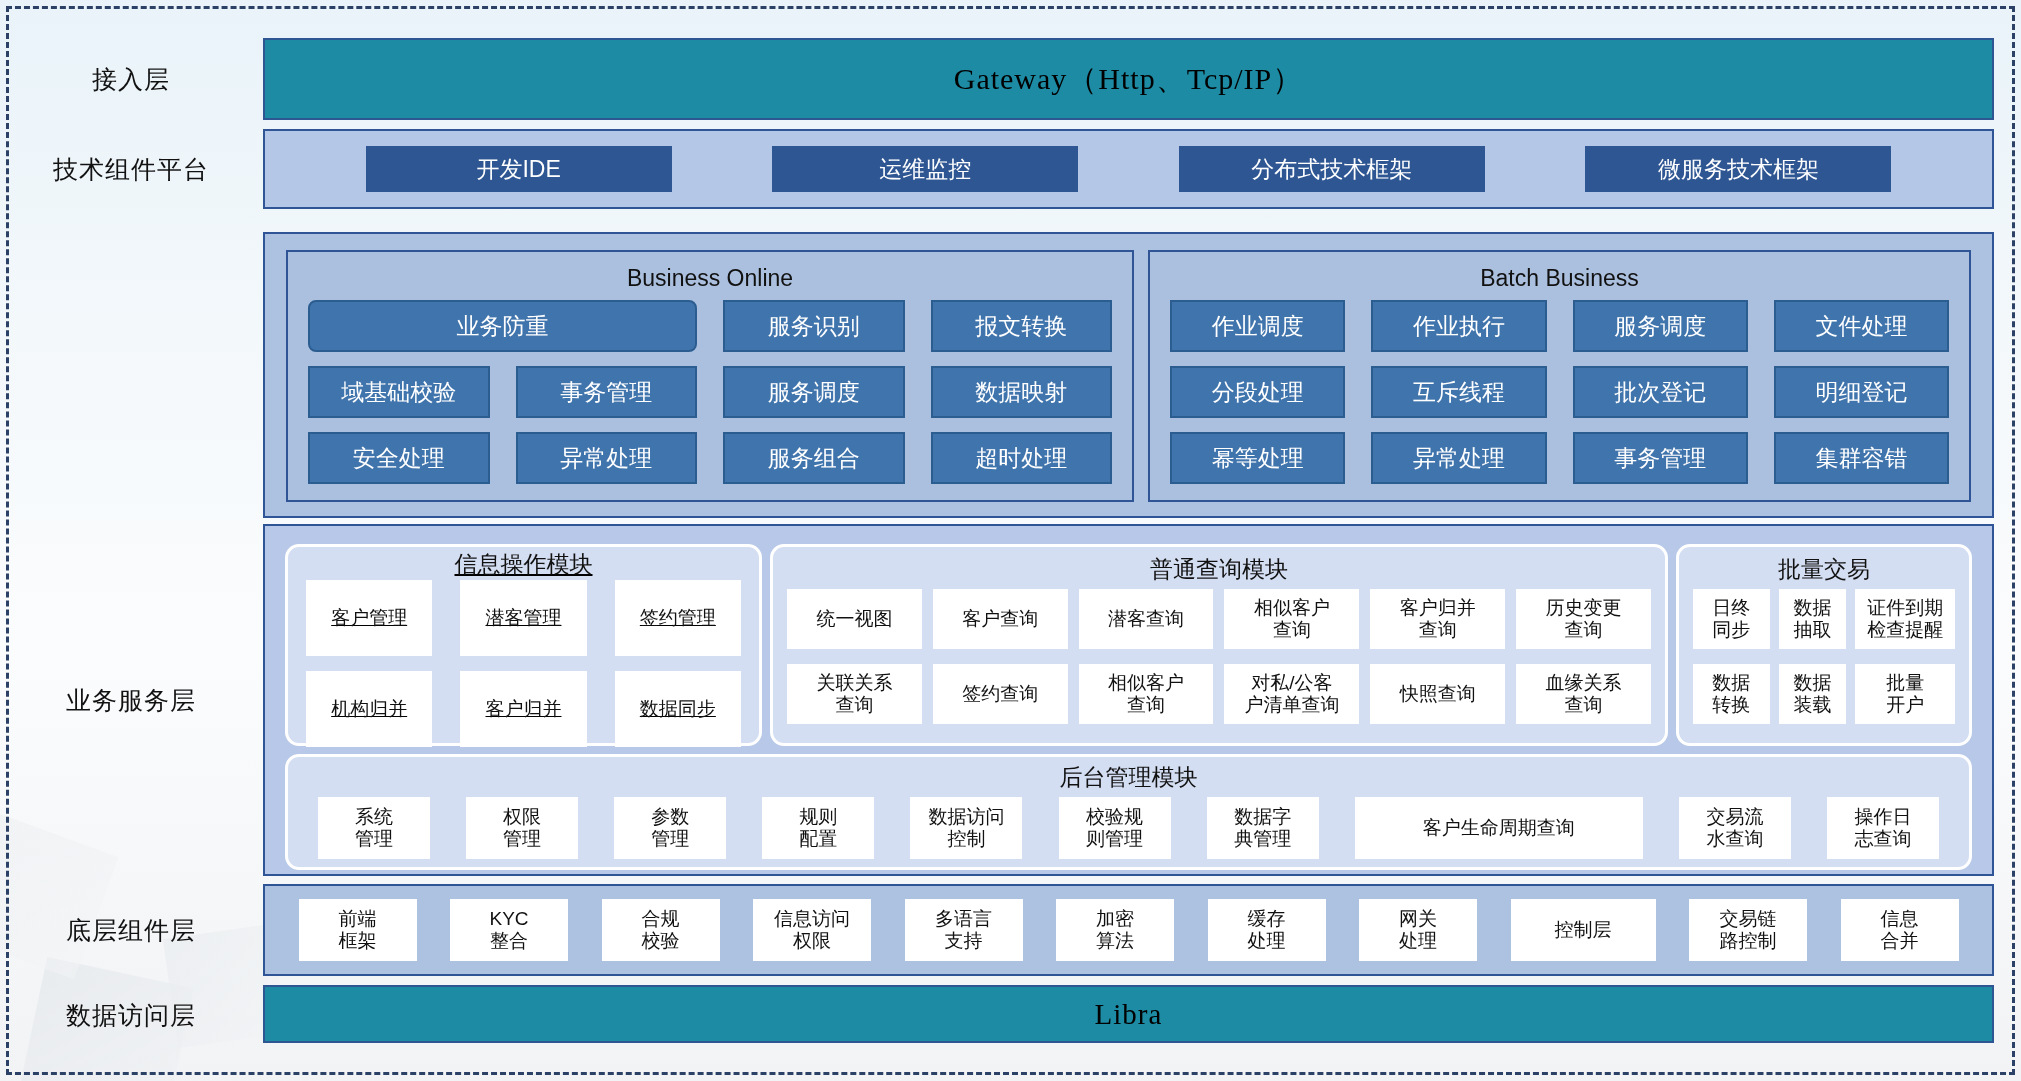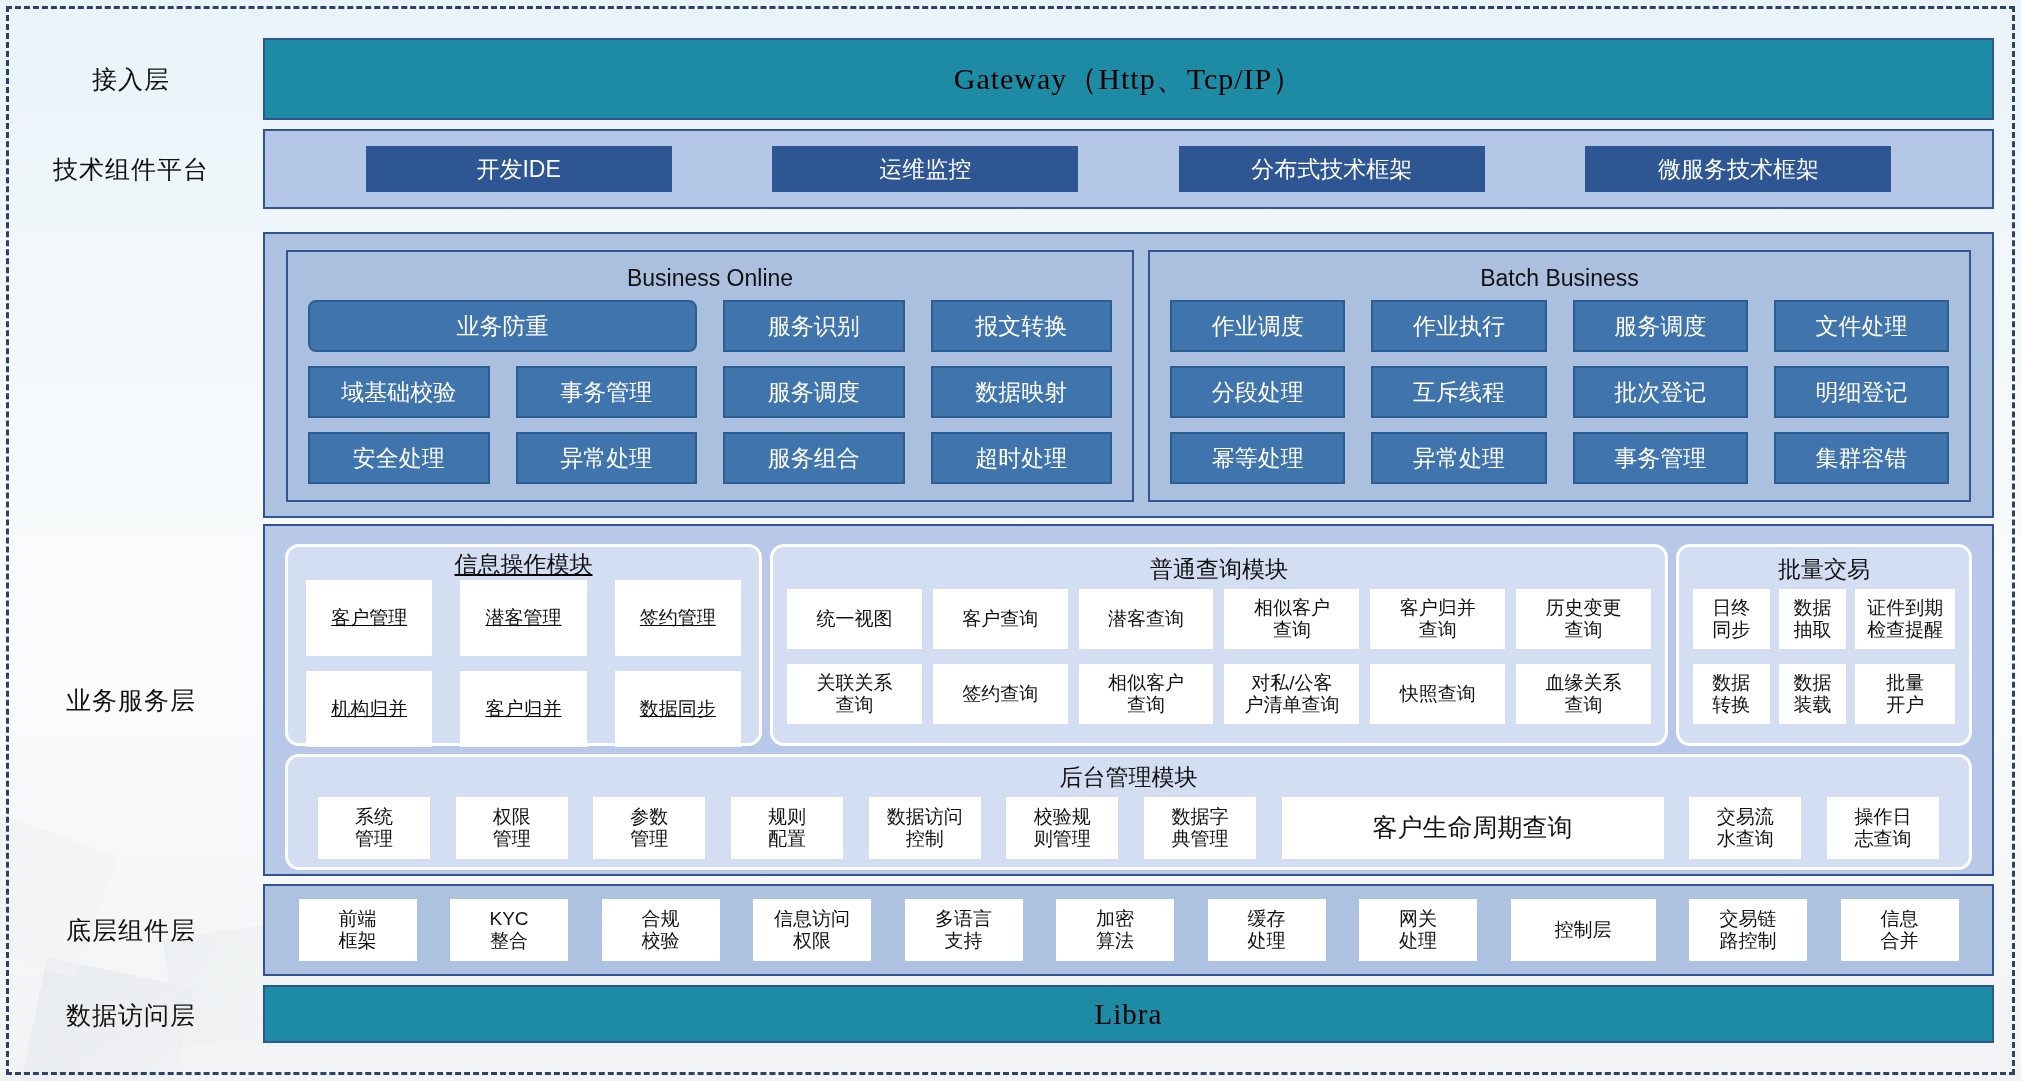--- a/index.html
+++ b/index.html
@@ -82,21 +82,21 @@
   .mod-info .wbox { height:76px; }
   .mod-query { width:898px; }
   .mod-query .mod-grid { display:grid; grid-template-columns:repeat(6,1fr); column-gap:11px; row-gap:15px; }
   .mod-query .wbox { height:60px; }
   .mod-batch { flex:1; }
   .mod-batch .mod-grid { display:grid; grid-template-columns:1fr .88fr 1.3fr; column-gap:9px; row-gap:15px; }
   .mod-batch .wbox { height:60px; }
   .mod-admin { margin-top:8px; height:116px; padding:0 30px; }
   .mod-admin .mod-row { display:flex; justify-content:space-between; align-items:center; }
   .mod-admin .wbox { width:112px; height:62px; }
-  .mod-admin .wbox.wide { width:382px; font-size:25px; }
+  .mod-admin .wbox.wide { width:288px; font-size:19px; }
   
   .base-panel { top:884px; height:92px; display:flex; align-items:center; justify-content:space-evenly; }
   .base-panel .wbox { width:118px; height:62px; }
   .base-panel .wbox.ctrl { width:145px; }
   
   .gateway-bar { top:38px; height:82px; }
   .libra-bar { top:985px; height:58px; font-size:29px; }
 </style>
 </head>
 <body>

